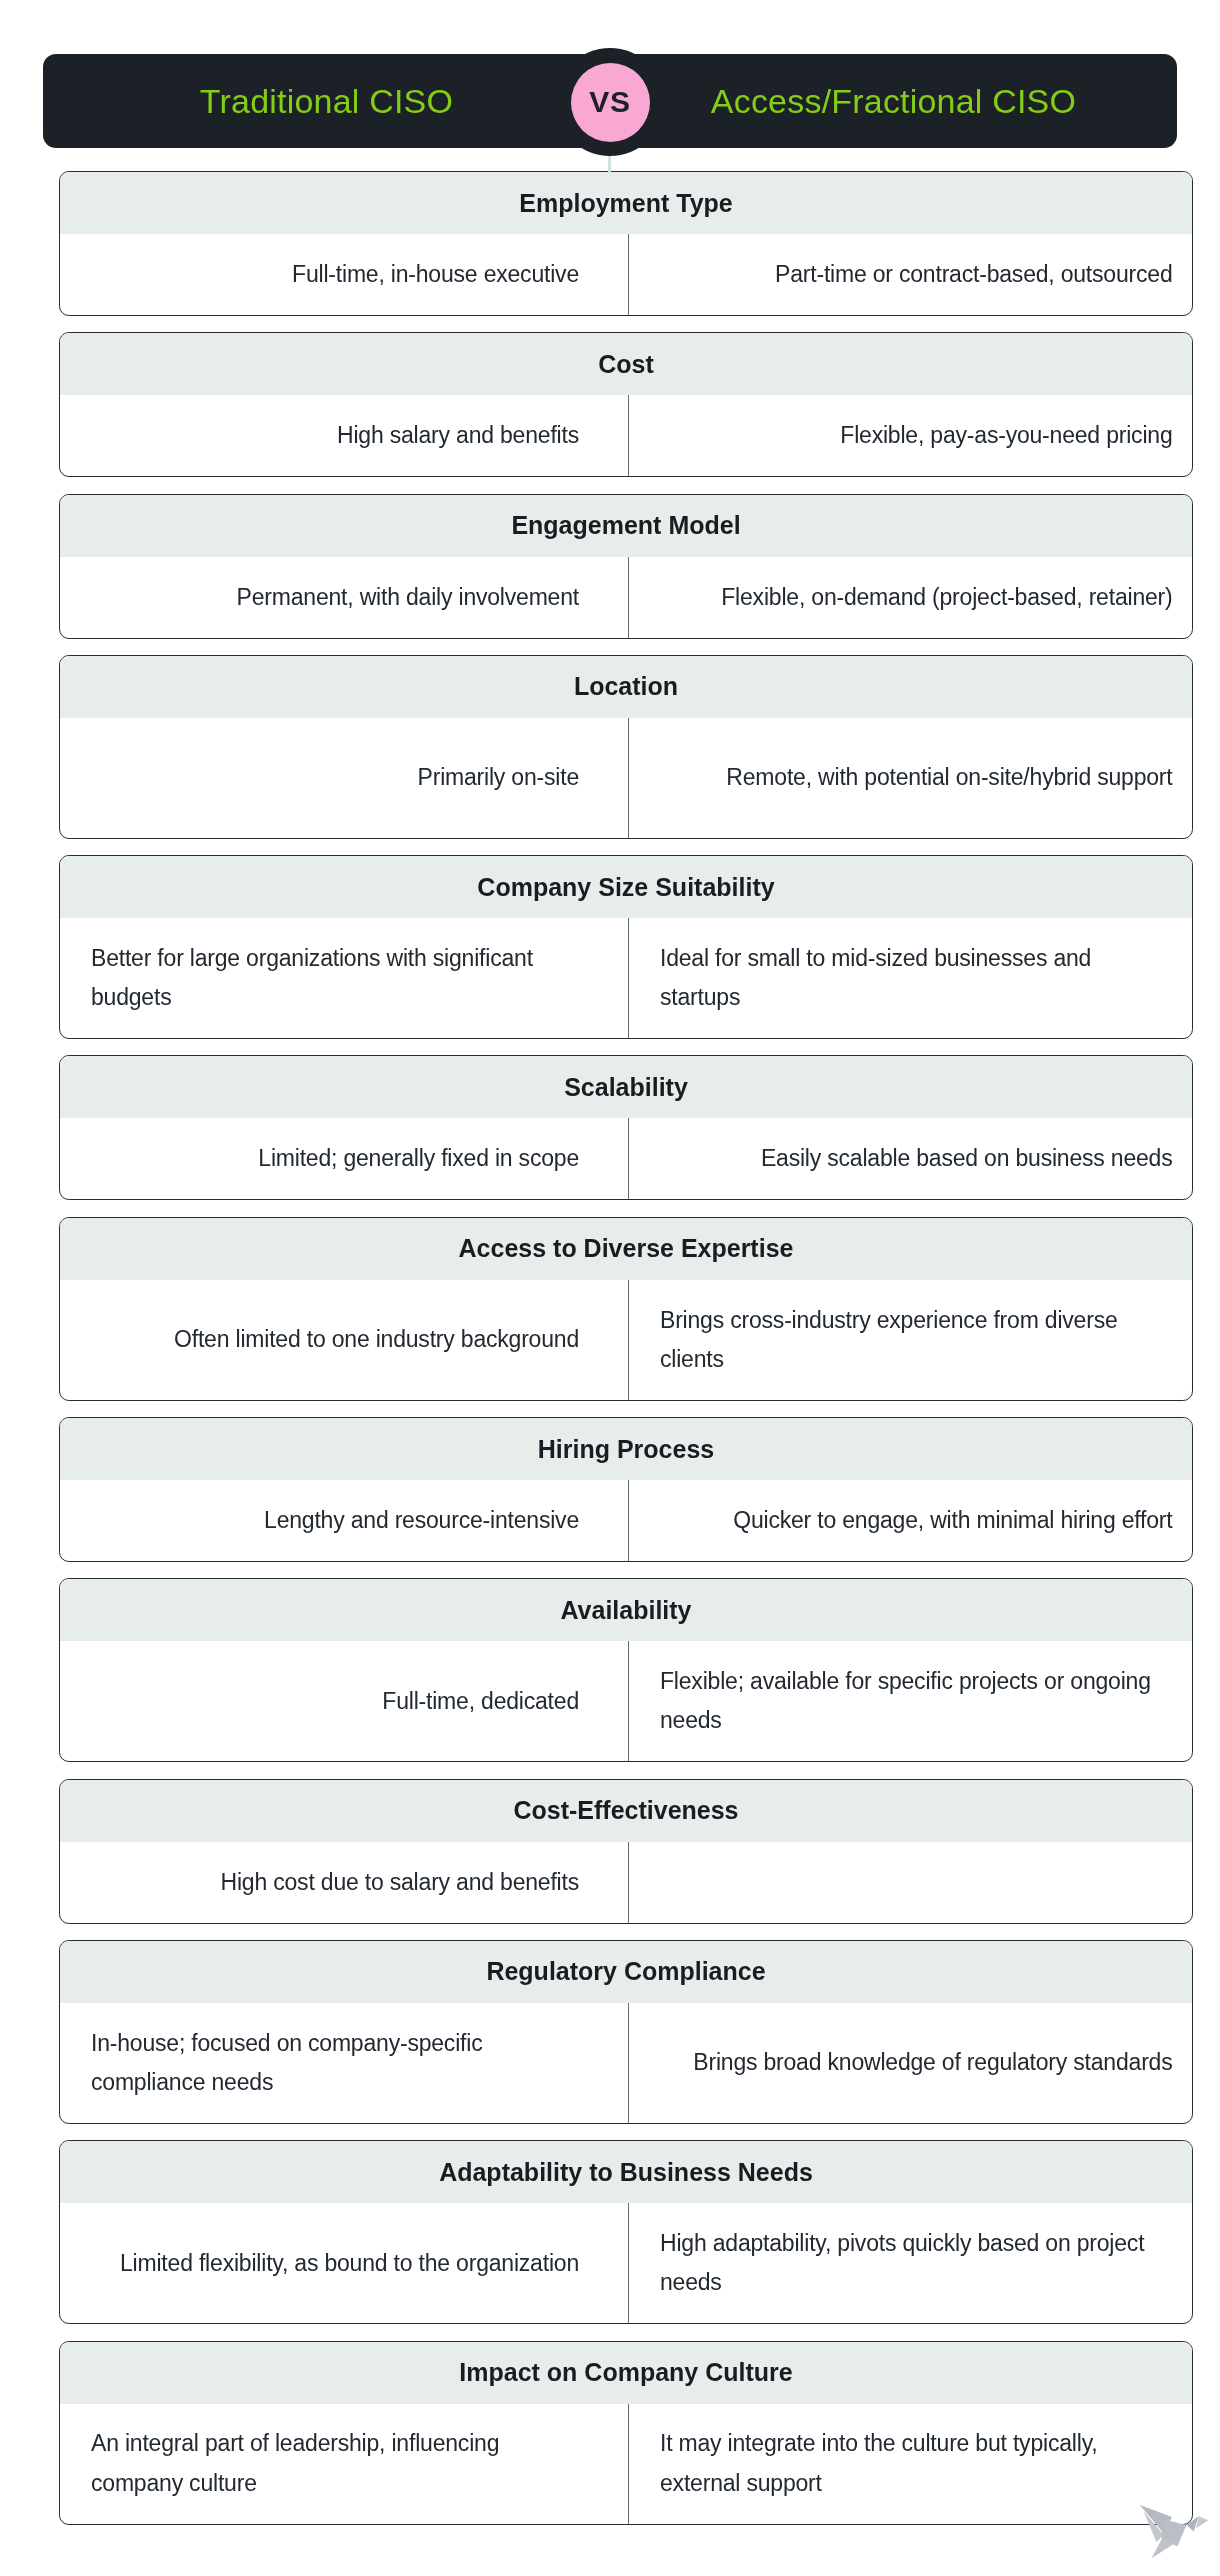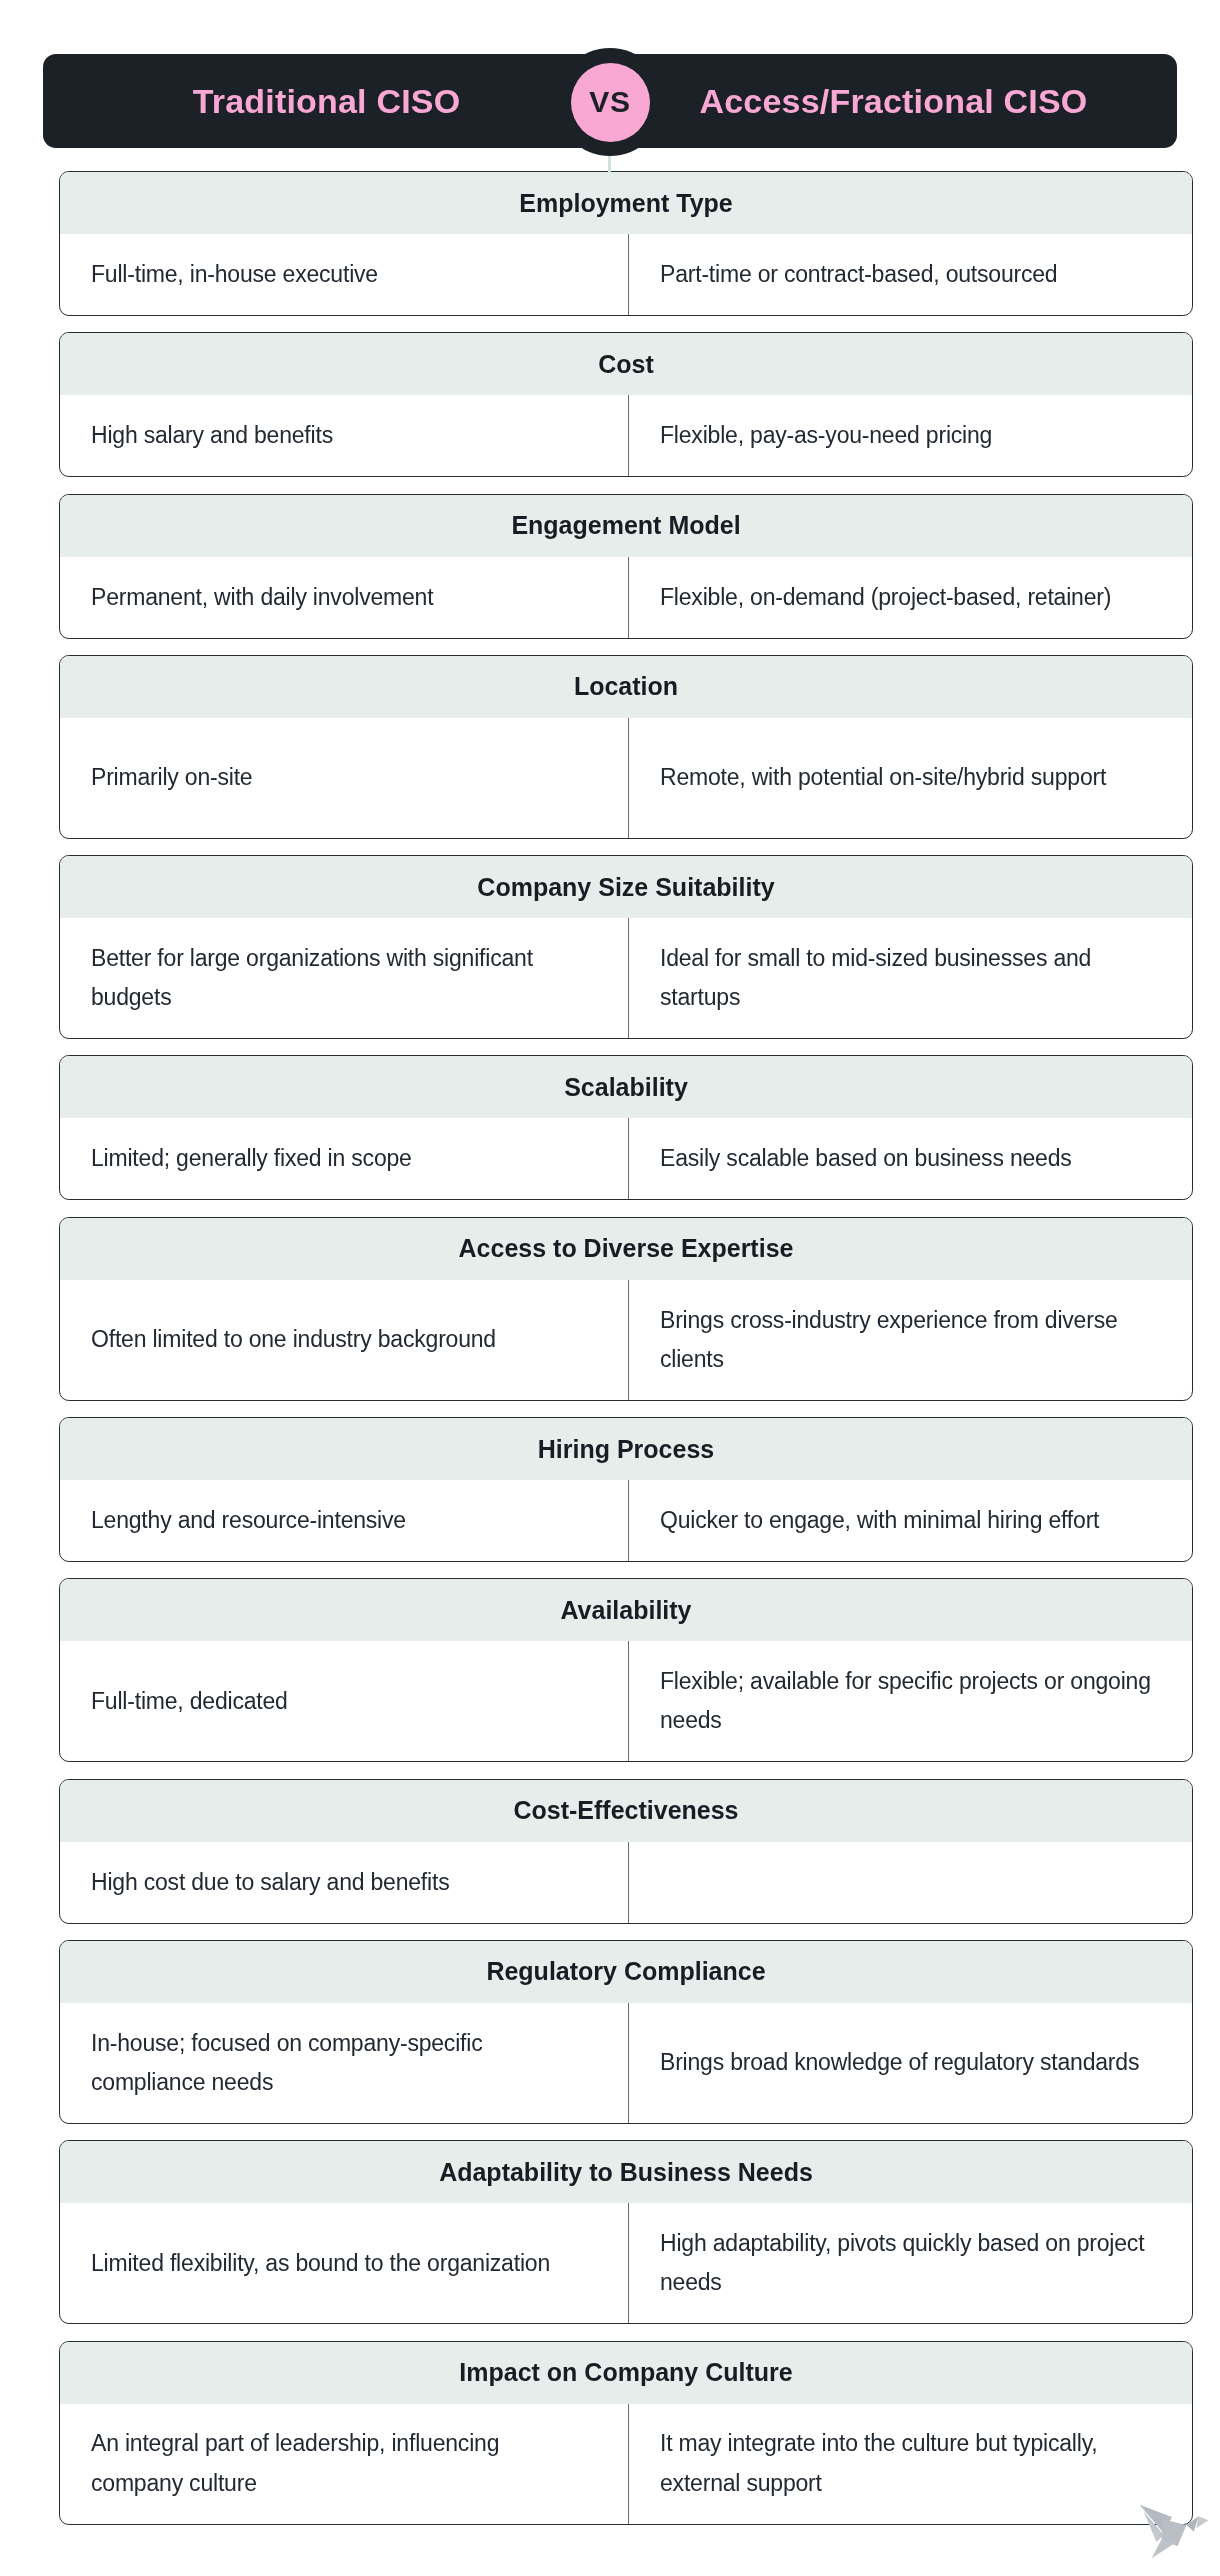--- a/index.html
+++ b/index.html
@@ -13,21 +13,21 @@
   
   .topbar {
     position: absolute; left: 43px; top: 54px;
     width: 1134px; height: 94px;
     background: #1b2126;
     border-radius: 13px;
     display: flex;
   }
   .topbar .half {
     flex: 1; display: flex; align-items: center; justify-content: center;
-    color: #f9a8d4; font-weight: bold; font-size: 34px; letter-spacing: 0.2px; text-align: center;
+    color: #84cc16; font-weight: normal; font-size: 34px; letter-spacing: 0.2px; text-align: center;
   }
   .vs-ring {
     position: absolute; left: 610px; top: 102px;
     transform: translate(-50%, -50%);
     width: 108px; height: 108px; border-radius: 50%;
     background: #1b2126;
     display: flex; align-items: center; justify-content: center;
     z-index: 3;
   }
   .vs-inner {
@@ -55,21 +55,21 @@
   .card-head {
     background: #e6edea;
     min-height: 62px;
     display: flex; align-items: center; justify-content: center;
   }
   .card-head h2 {
     margin: 0; font-size: 25px; font-weight: bold; color: #171d22;
   }
   .card-body { display: flex; align-items: stretch; min-height: 81px; }
   .card.tall .card-body { min-height: 120px; }
-  .cell { display: flex; align-items: center; box-sizing: border-box; }
+  .cell { display: flex; align-items: center; box-sizing: border-box; justify-content: flex-end; }
   .cell.left {
     width: 569px;
     padding: 9.8px 49px 9.8px 31px;
     border-right: 1.6px solid #646b71;
   }
   .cell.right { flex: 1; padding: 9.8px 19.5px 9.8px 31px; }
   .cell p {
     margin: 0; font-size: 23px; line-height: 1.7;
     color: #222931; letter-spacing: -0.2px;
   }

